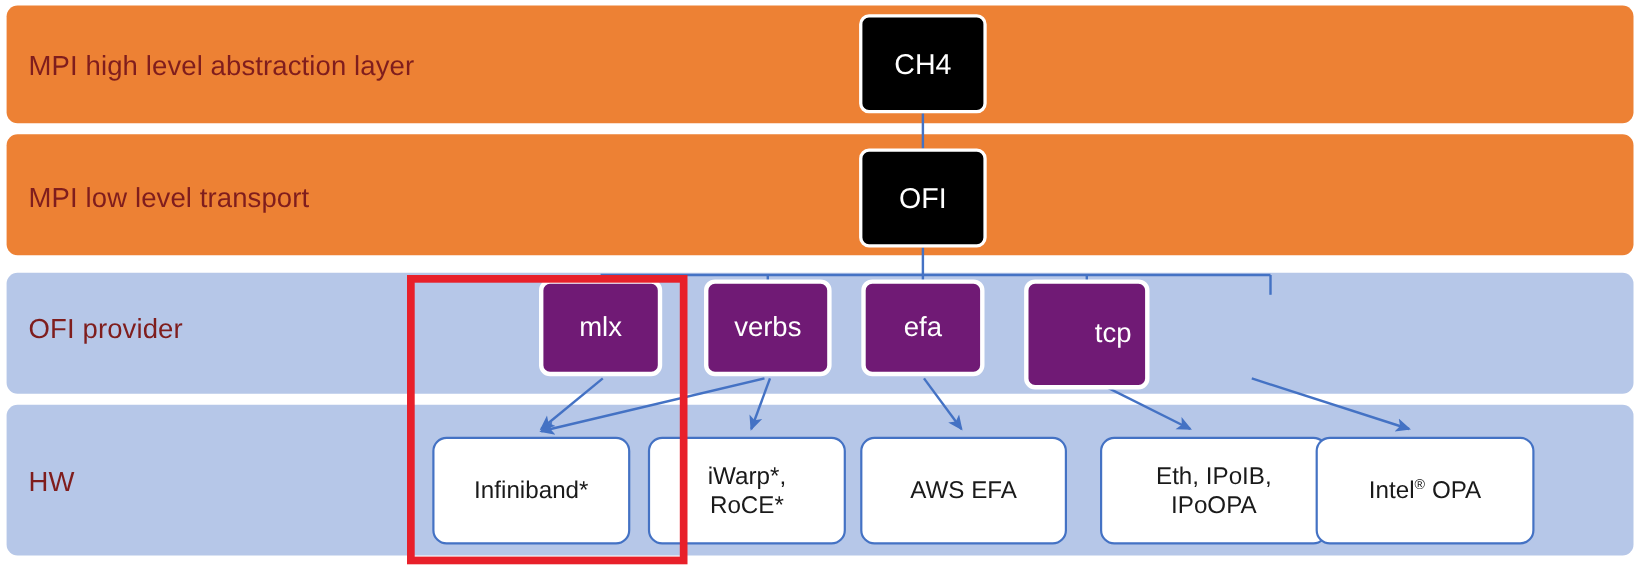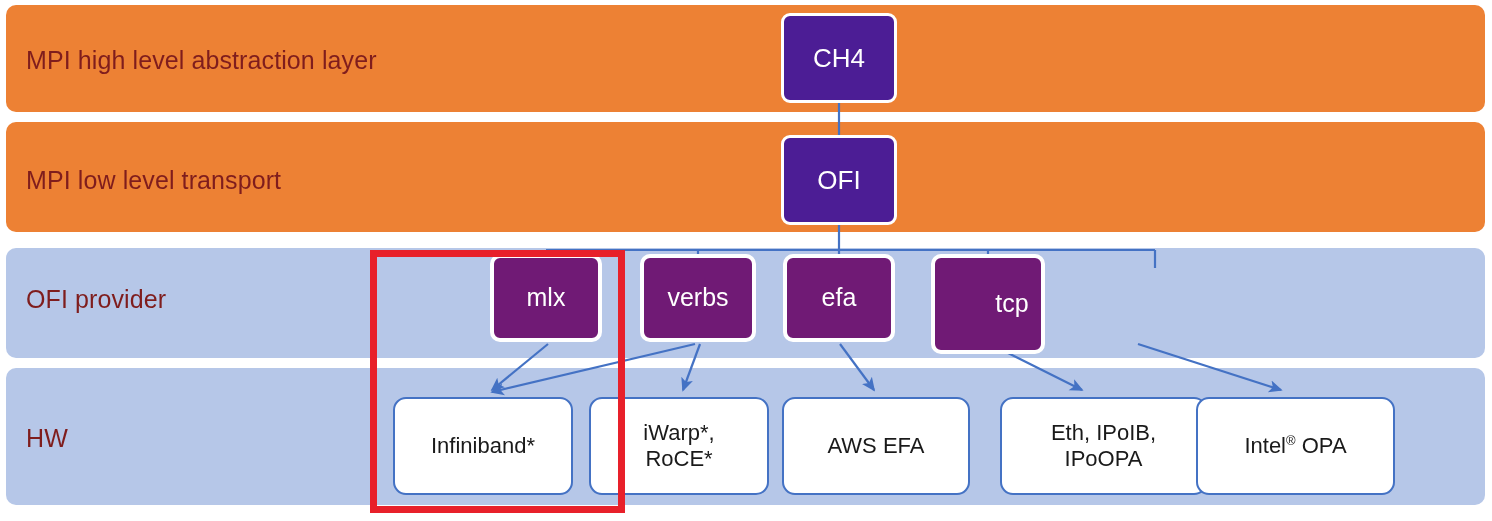--- a/index.html
+++ b/index.html
@@ -43,21 +43,21 @@
     position: absolute;
     box-sizing: border-box;
     display: flex;
     align-items: center;
     justify-content: center;
     text-align: center;
     line-height: 1.18;
   }
 
   .node-blue {
-    background: #4c1d95;
+    background: #000000;
     border: 3px solid #ffffff;
     border-radius: 9px;
     color: #ffffff;
     font-size: 26px;
   }
 
   .node-green {
     background: #701a75;
     border: 4px solid #ffffff;
     border-radius: 10px;

